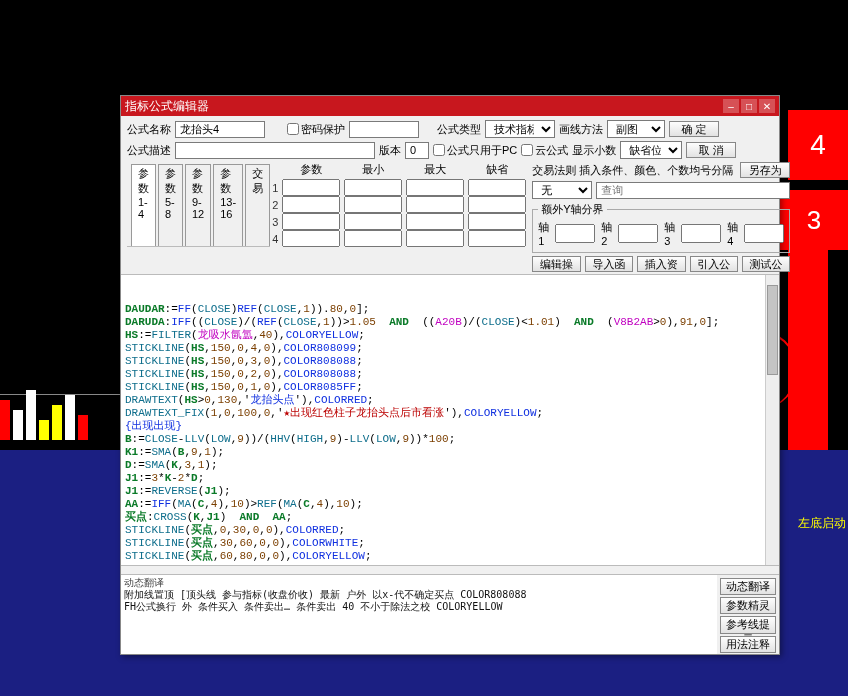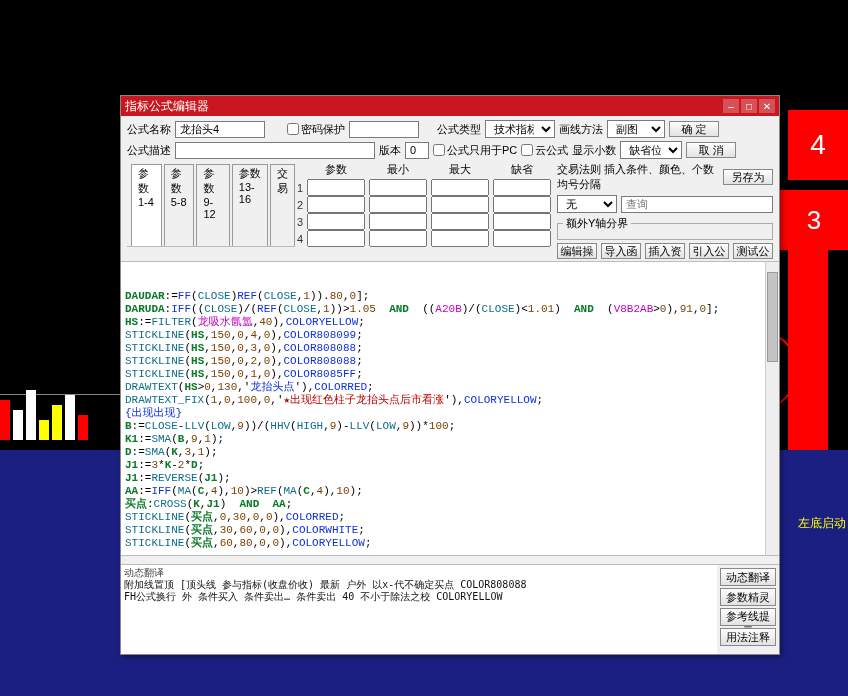--- a/index.html
+++ b/index.html
@@ -81,21 +81,21 @@
   }
   .code-area .line span.kw{ color:#0a7a28; font-weight:bold;}
   .code-area .line span.fn{ color:#0d6d8b;}
   .code-area .line span.nm{ color:#7b3f00;}
   .code-area .line span.st{ color:#b00;}
   .code-area .line span.bl{ color:#1030e0;}
   .code-area .line span.pk{ color:#c000c0;}
   .code-scroll { position:absolute; right:0; top:0; bottom:0; width:14px; background:#eee; border-left:1px solid #ccc;}
   .code-scroll .thumb{ position:absolute; left:1px; right:1px; top:10px; height:90px; background:#c4c4c4; border:1px solid #999;}
 
-  .footer { display:flex; height:90px; border-top:1px solid #bbb;margin-top:8px;}
+  .footer { display:flex; height:80px; border-top:1px solid #bbb;margin-top:8px;}
   .footer .msg {
     flex:1; background:#fff; font-size:10px; font-family:"SimSun",monospace;
     padding:2px 3px; overflow:hidden; color:#111; line-height:12px;
   }
   .footer .msg .hdr{ color:#444;}
   .footer .side { width:62px; display:flex; flex-direction:column; gap:2px; padding:3px; background:#f0f0f0;}
   .footer .side .btn{ width:100%; height:18px; font-size:11px; padding:0;}
 </style>
 </head>
 <body>
@@ -218,20 +218,30 @@
         <div class="row">
           <span class="lbl" style="flex:1">交易法则  插入条件、颜色、个数均号分隔</span>
           <button class="btn" style="width:50px">另存为</button>
         </div>
         <div class="row">
           <select style="width:60px"><option>无</option></select>
           <input type="text" style="flex: 1 1 0%;" placeholder="查询">
         </div>
         <fieldset>
           <legend>额外Y轴分界</legend>
+          <div class="axgrid">
+            <span>轴1</span>
+              <input style="">
+            <span>轴2</span>
+              <input style="">
+            <span>轴3</span>
+              <input style="">
+            <span>轴4</span>
+              <input style="">
+          </div>
         </fieldset>
         <div class="btnrow">
           <button class="btn">编辑操作</button>
           <button class="btn">导入函数</button>
           <button class="btn">插入资源</button>
           <button class="btn">引入公式</button>
           <button class="btn">测试公式</button>
         </div>
       </div>
     </div>

